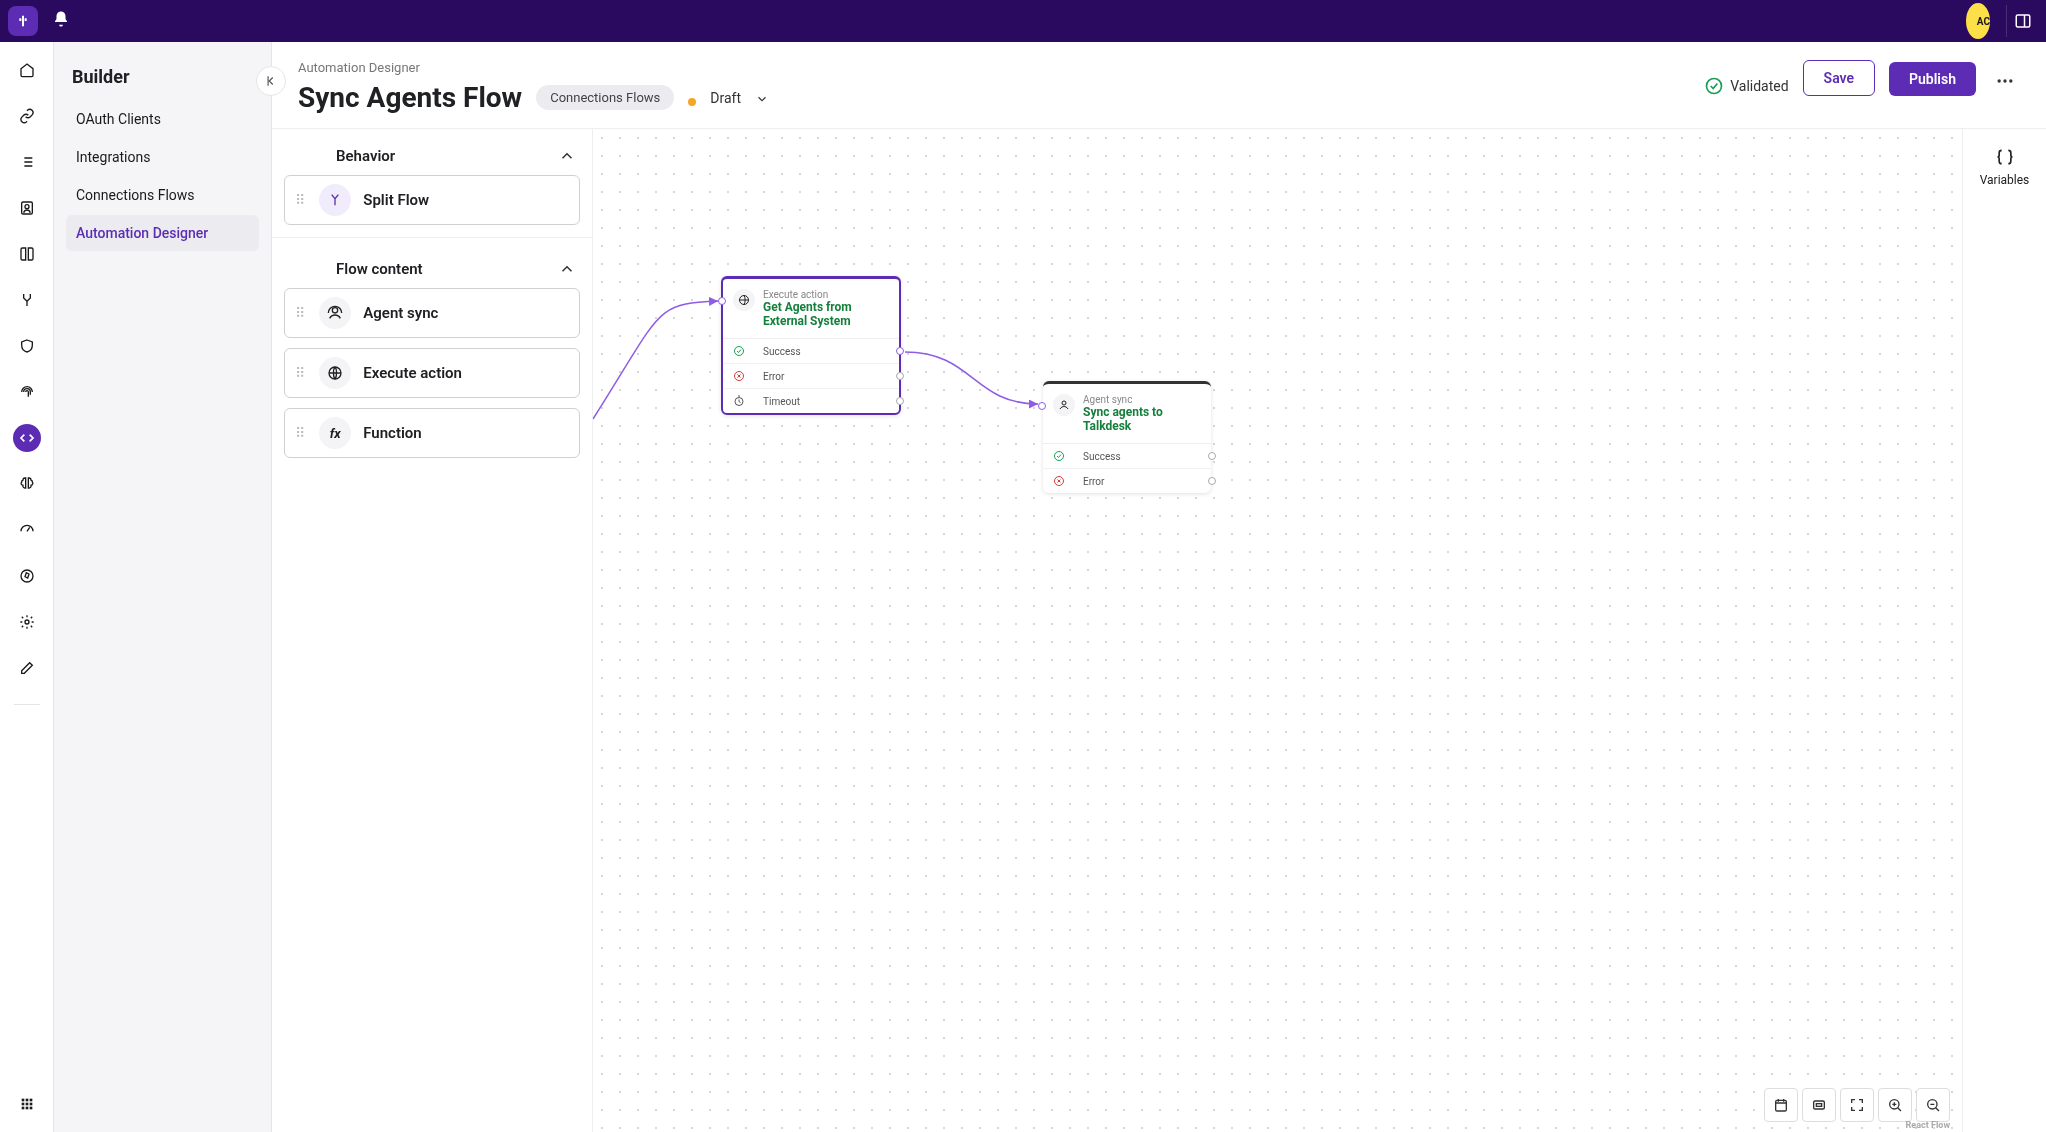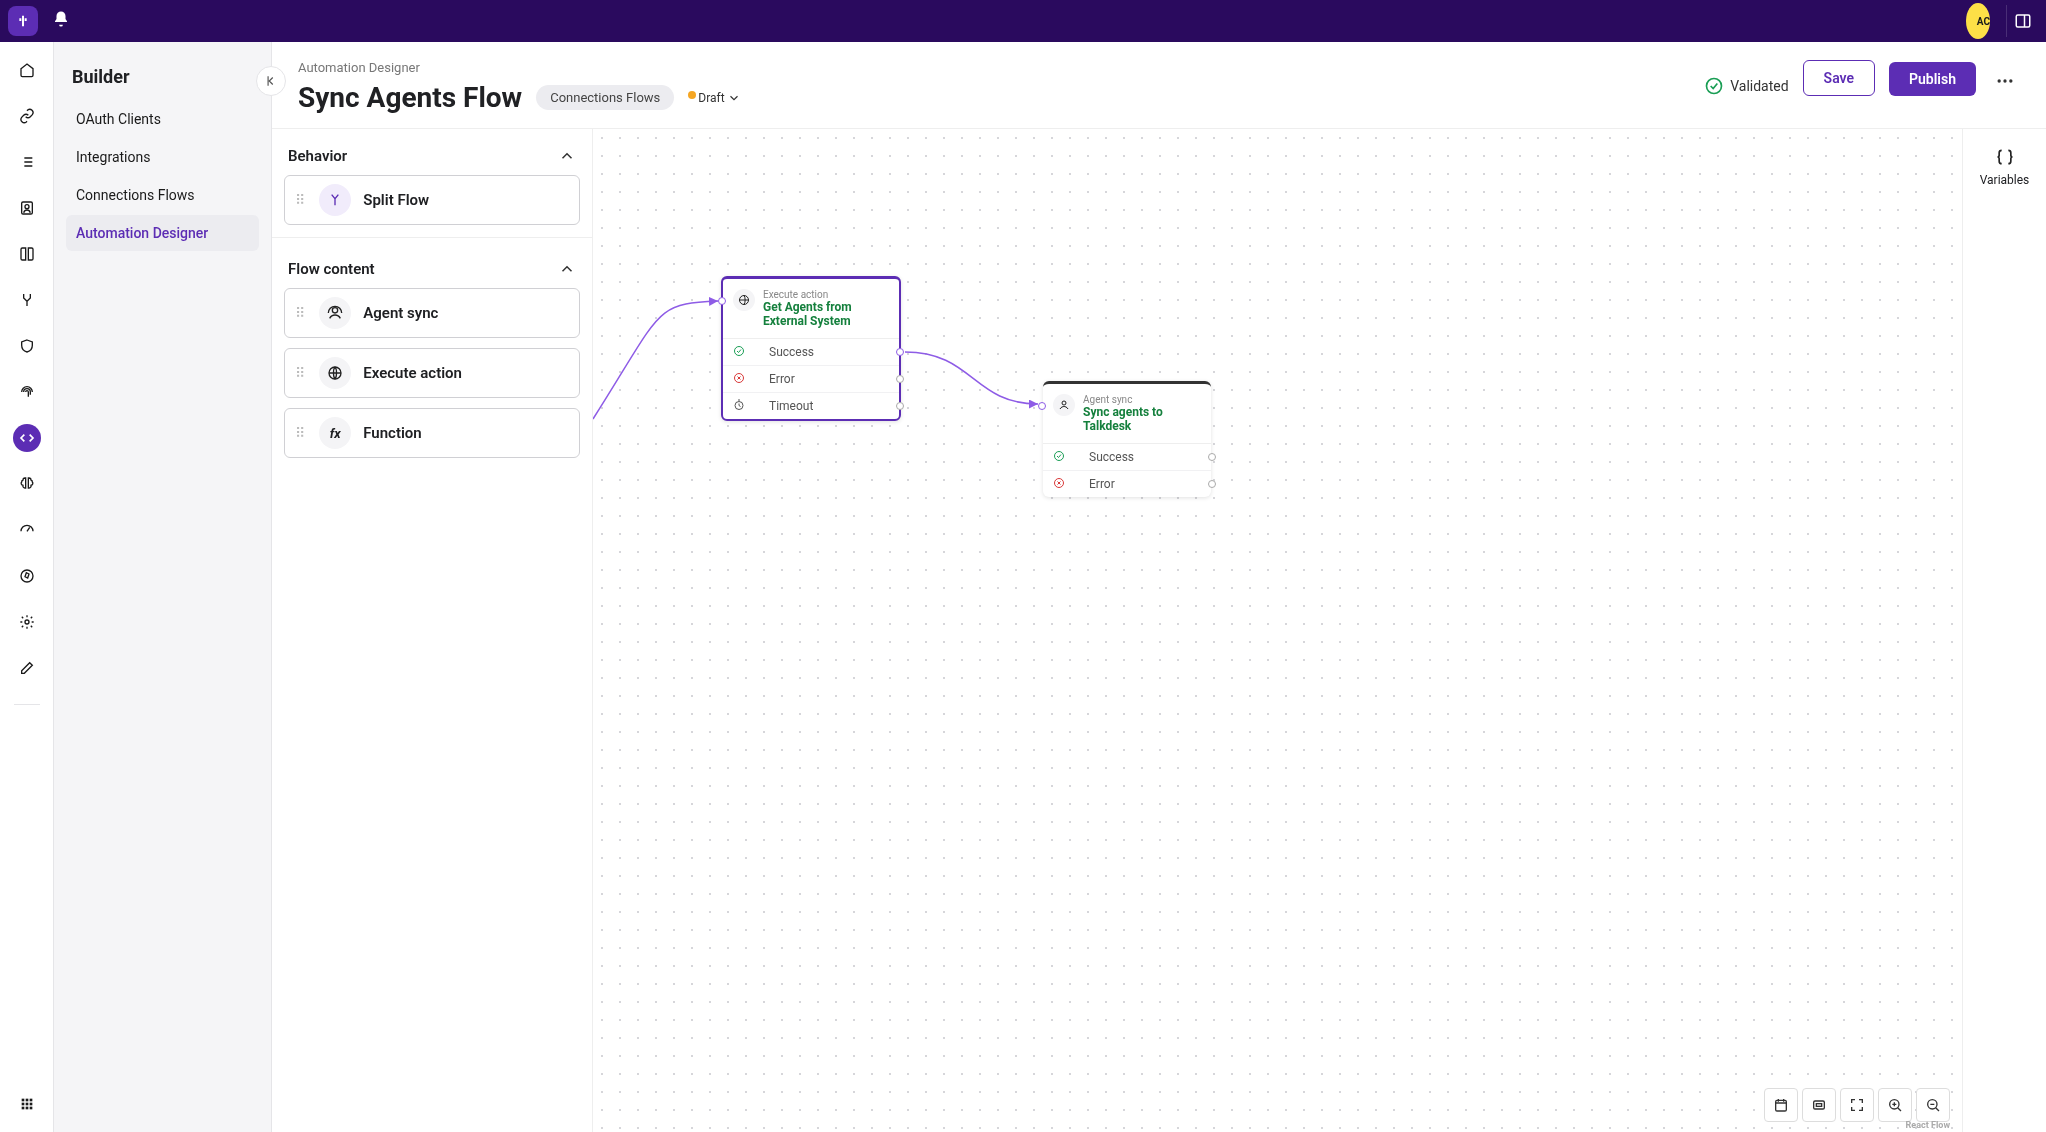--- a/index.html
+++ b/index.html
@@ -68,21 +68,21 @@
     padding: 18px 26px 14px 26px; display: flex; align-items: flex-start;
     justify-content: space-between; border-bottom: 1px solid #eee;
   }
   .breadcrumb { font-size: 13px; color: #777; margin-bottom: 6px; }
   .title-row { display: flex; align-items: center; gap: 14px; }
   .page-title { font-size: 28px; font-weight: 700; }
   .chip {
     background: #ececf0; padding: 5px 14px; border-radius: 16px; font-size: 13px; color: #444;
   }
   .draft-chip {
-    display: flex; align-items: flex-start; gap: 2px; font-size: 12px; color: #333;
+    display: flex; align-items: flex-end; gap: 14px; font-size: 14px; color: #333;
   }
   .dot-amber { width: 8px; height: 8px; border-radius: 50%; background: #f5a623; }
   .header-actions { display: flex; align-items: flex-end; gap: 14px; }
   .validated { display: flex; align-items: center; gap: 6px; font-size: 14px; color: #333; }
   .btn {
     padding: 9px 20px; border-radius: 6px; font-size: 14px; font-weight: 600;
     border: none; cursor: pointer;
   }
   .btn-outline { background: #fff; border: 1.5px solid #5c2db4; color: #5c2db4; }
   .btn-primary { background: #5c2db4; color: #fff; }
@@ -97,21 +97,21 @@
   }
   .search-wrap {
     display: flex; align-items: center; border: 1px solid #d0d0d4; border-radius: 6px;
     padding: 9px 12px; gap: 8px; margin-bottom: 18px;
   }
   .search-wrap input {
     border: none; outline: none; flex: 1; font-size: 15px; background: transparent; color: #333;
   }
   .section-header {
     display: flex; align-items: center; justify-content: space-between;
-    padding: 6px 4px 10px 4px; font-size: 15px; font-weight: 600;
+    padding: 6px 4px 10px 4px; font-size: 15px; font-weight: 600; margin-left: 48px;
   }
   .palette-item {
     display: flex; align-items: center; gap: 12px;
     border: 1px solid #d0d0d4; border-radius: 6px; padding: 8px 10px; margin-bottom: 10px;
     background: #fff; cursor: grab;
   }
   .drag-handle { color: #bbb; font-size: 14px; letter-spacing: 2px; }
   .palette-icon {
     width: 32px; height: 32px; border-radius: 50%; display: flex;
     align-items: center; justify-content: center; background: #f1ecfb;
@@ -137,22 +137,22 @@
     display: flex; align-items: flex-start; gap: 8px; padding: 10px;
     border-bottom: 1px solid #eee;
   }
   .node-header .ic {
     width: 22px; height: 22px; border-radius: 50%; background: #f4f4f6;
     display: flex; align-items: center; justify-content: center; flex-shrink: 0;
   }
   .node-type { font-size: 10px; color: #888; }
   .node-title { font-size: 12px; font-weight: 700; color: #15803d; }
   .node-row {
-    display: flex; align-items: flex-start; gap: 24px; padding: 6px 10px;
-    border-bottom: 1px solid #f1f1f3; font-size: 12px; color: #555;
+    display: flex; align-items: flex-end; gap: 18px; padding: 6px 10px;
+    border-bottom: 1px solid #f1f1f3; font-size: 10px; color: #555;
     position: relative;
   }
   .node-row:last-child { border-bottom: none; }
   .port {
     position: absolute; right: -5px; top: 50%; transform: translateY(-50%);
     width: 8px; height: 8px; border: 1.5px solid #aaa; background: #fff; border-radius: 50%;
   }
   .port.purple { border-color: #8e5ce6; }
   .port-in {
     position: absolute; left: -5px; top: 18px;

